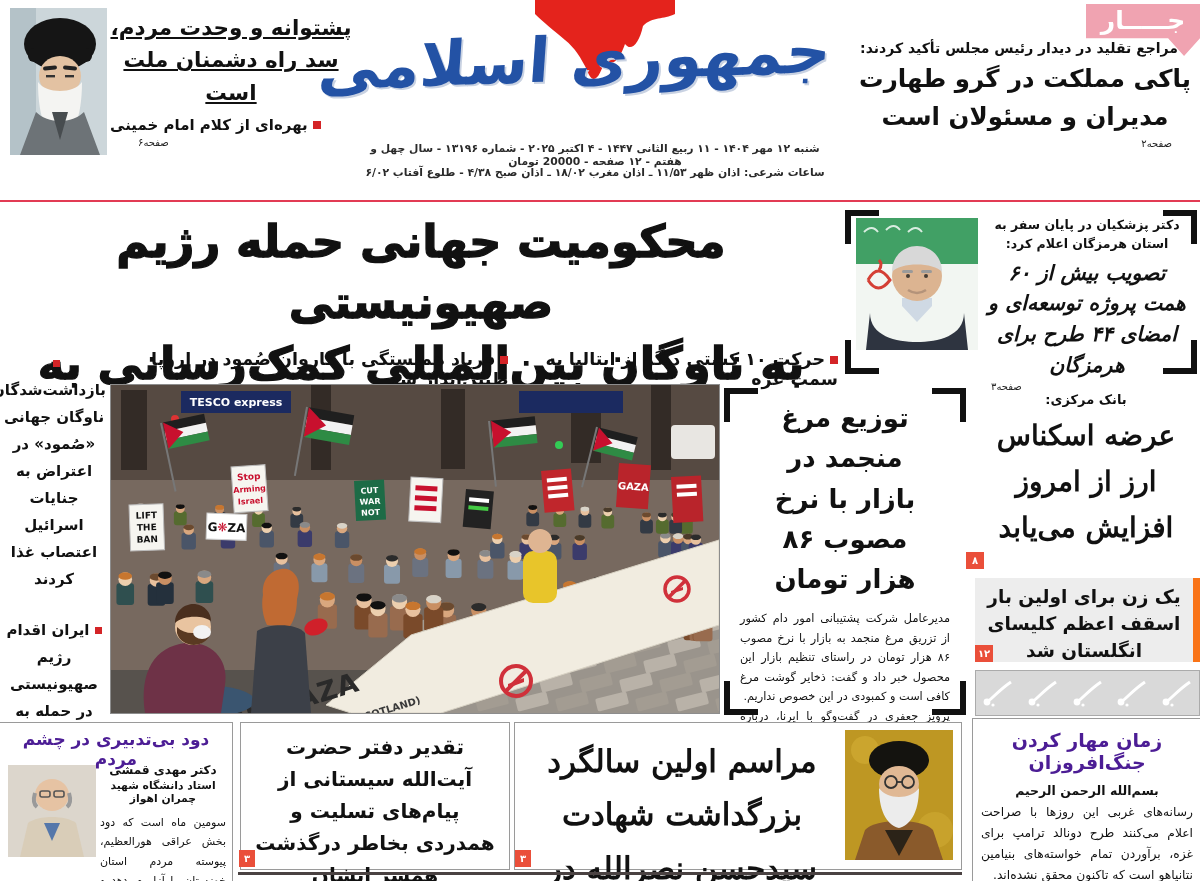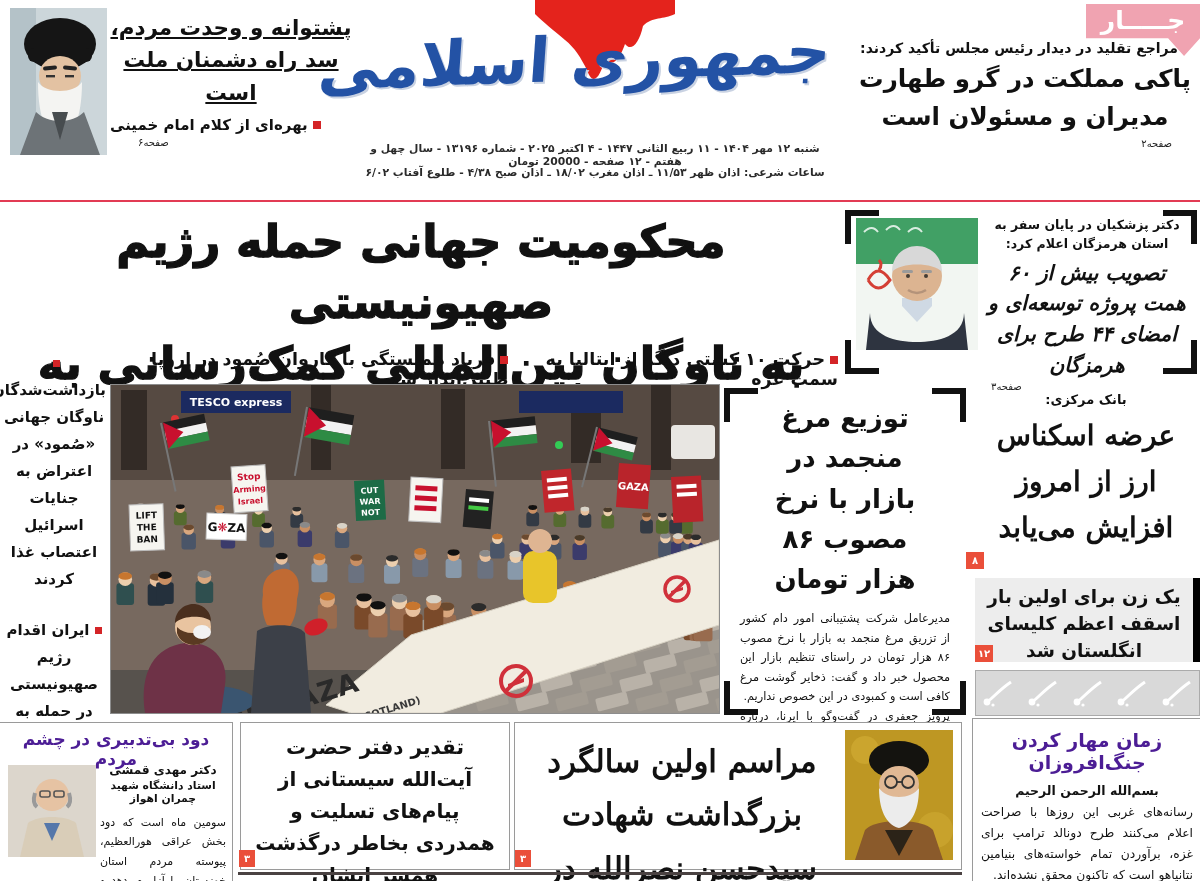--- a/index.html
+++ b/index.html
@@ -508,21 +508,21 @@
     <div class="b" style="font-size:10.5px;text-align:left;padding:2px 16px 0;">بقیه در صفحه۱۱</div>
   </div>
 
   <div class="abs ctr" style="left:975px;top:392px;width:222px;">
     <div class="b" style="font-size:13px;">بانک مرکزی:</div>
     <div class="b" style="font-family:'DejaVu Serif',serif;font-size:28px;line-height:1.65;margin-top:6px;">عرضه اسکناس ارز از امروز افزایش می‌یابد</div>
   </div>
   <div class="badge" style="left:966px;top:552px;">۸</div>
 
   <div class="abs" style="left:975px;top:578px;width:218px;height:84px;background:#ededed;border-left:none;
-       border-right:7px solid #000000;">
+       border-right:7px solid #f97316;">
     <div class="b ctr" style="font-size:18.5px;line-height:1.45;padding:6px 8px 0;">یک زن برای اولین بار اسقف اعظم کلیسای انگلستان شد</div>
   </div>
   <div class="badge" style="left:975px;top:645px;">۱۲</div>
 
   <div class="abs" style="left:975px;top:670px;width:223px;height:44px;background:#d9d9d9;border:1px solid #ababab;
        display:flex;justify-content:space-around;align-items:center;">
     <svg width="34" height="30" viewBox="0 0 34 30">
       <path d="M6,24 C12,20 18,12 30,4" stroke="#fff" stroke-width="3" fill="none"></path>
         <circle cx="6" cy="24" r="3.4" fill="#fff"></circle>
         <circle cx="12" cy="27" r="1.6" fill="#fff"></circle>

